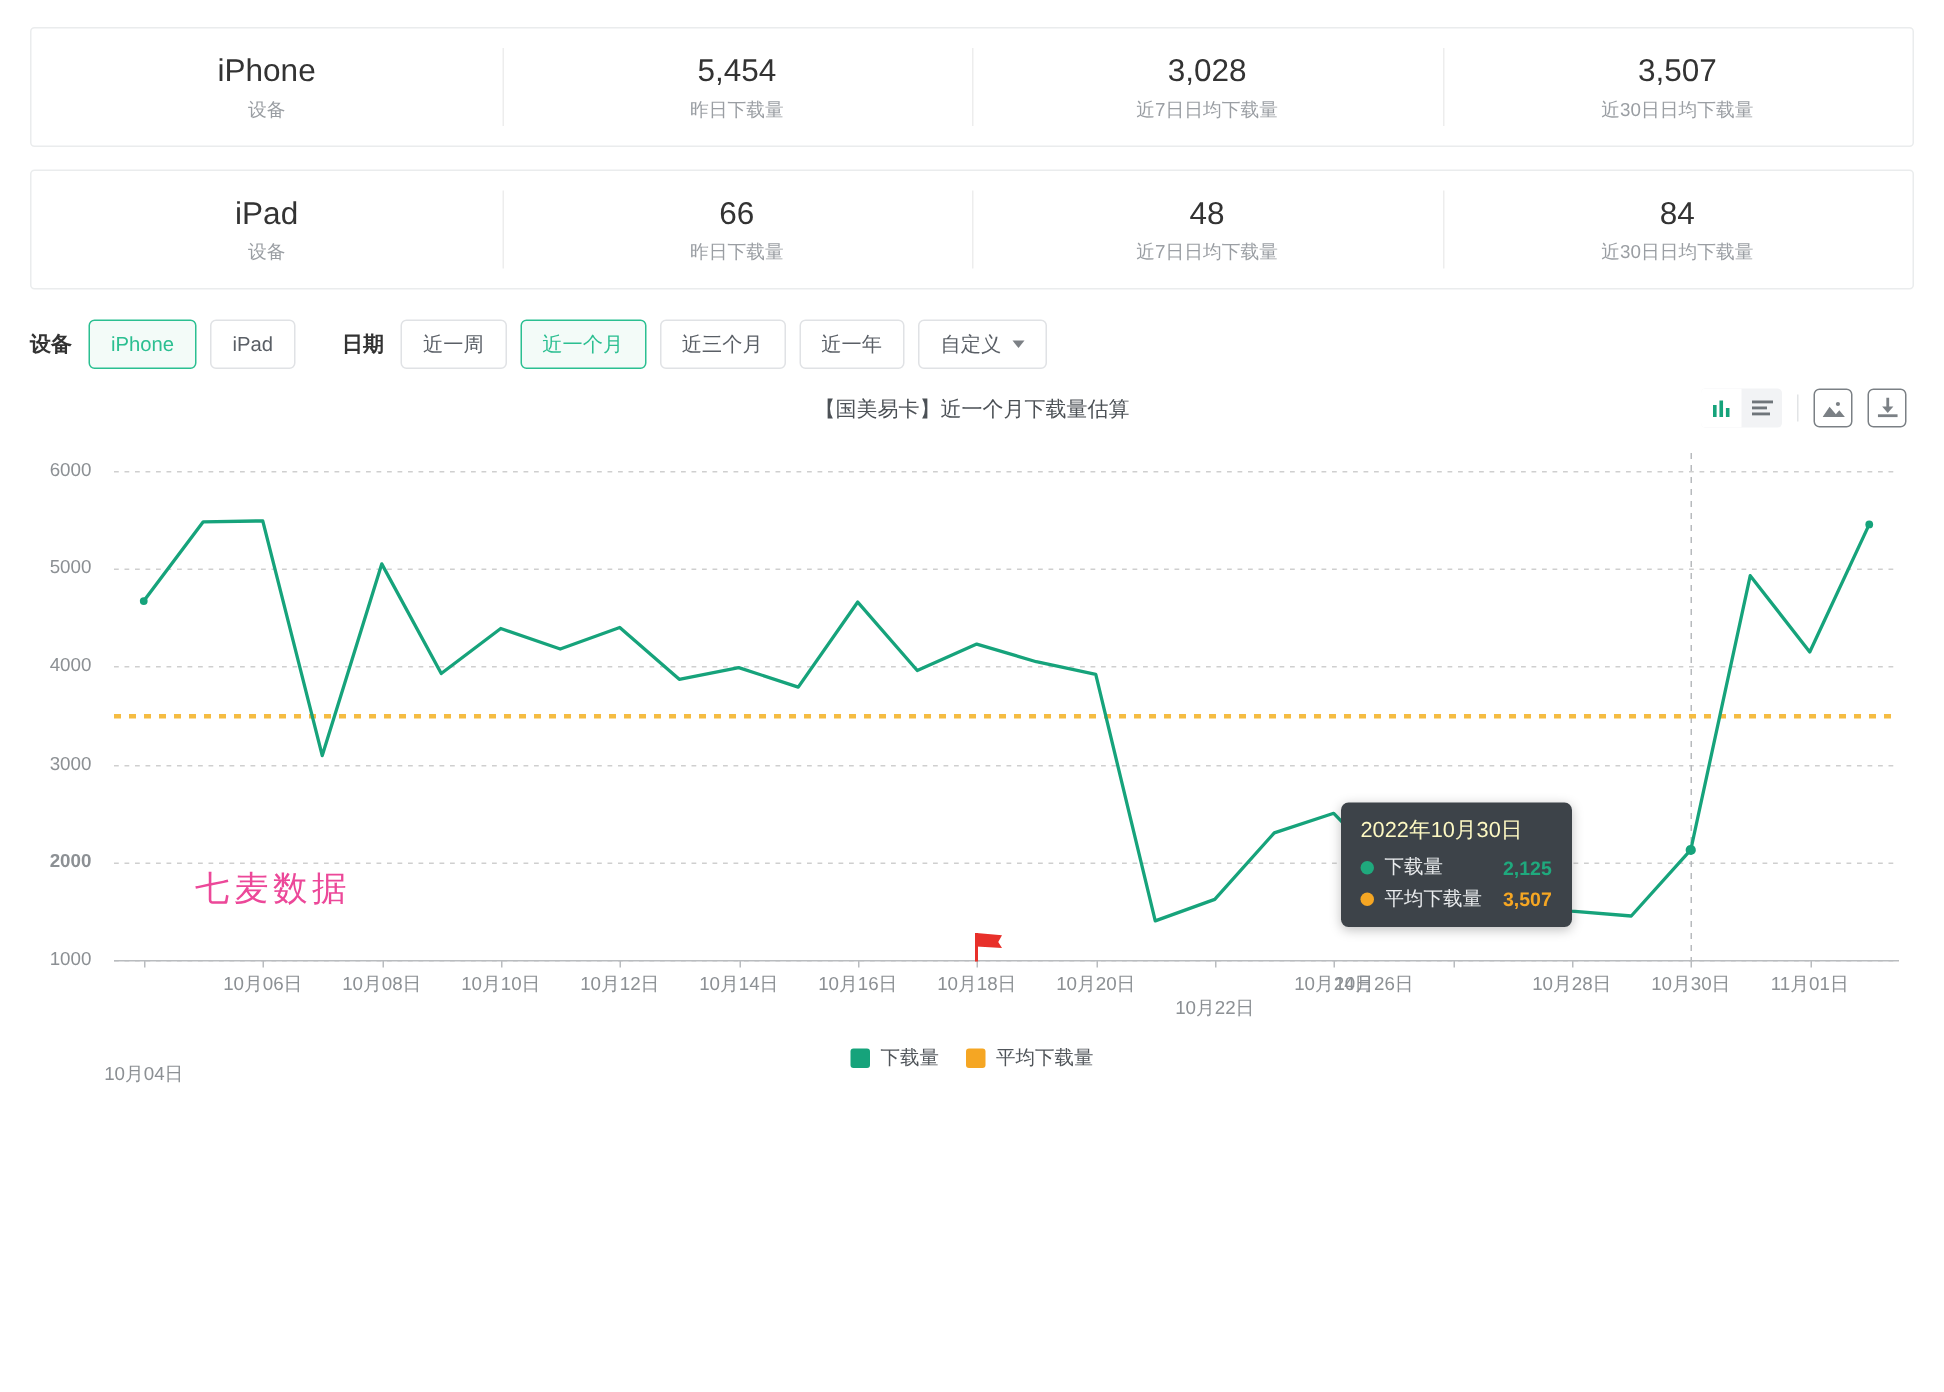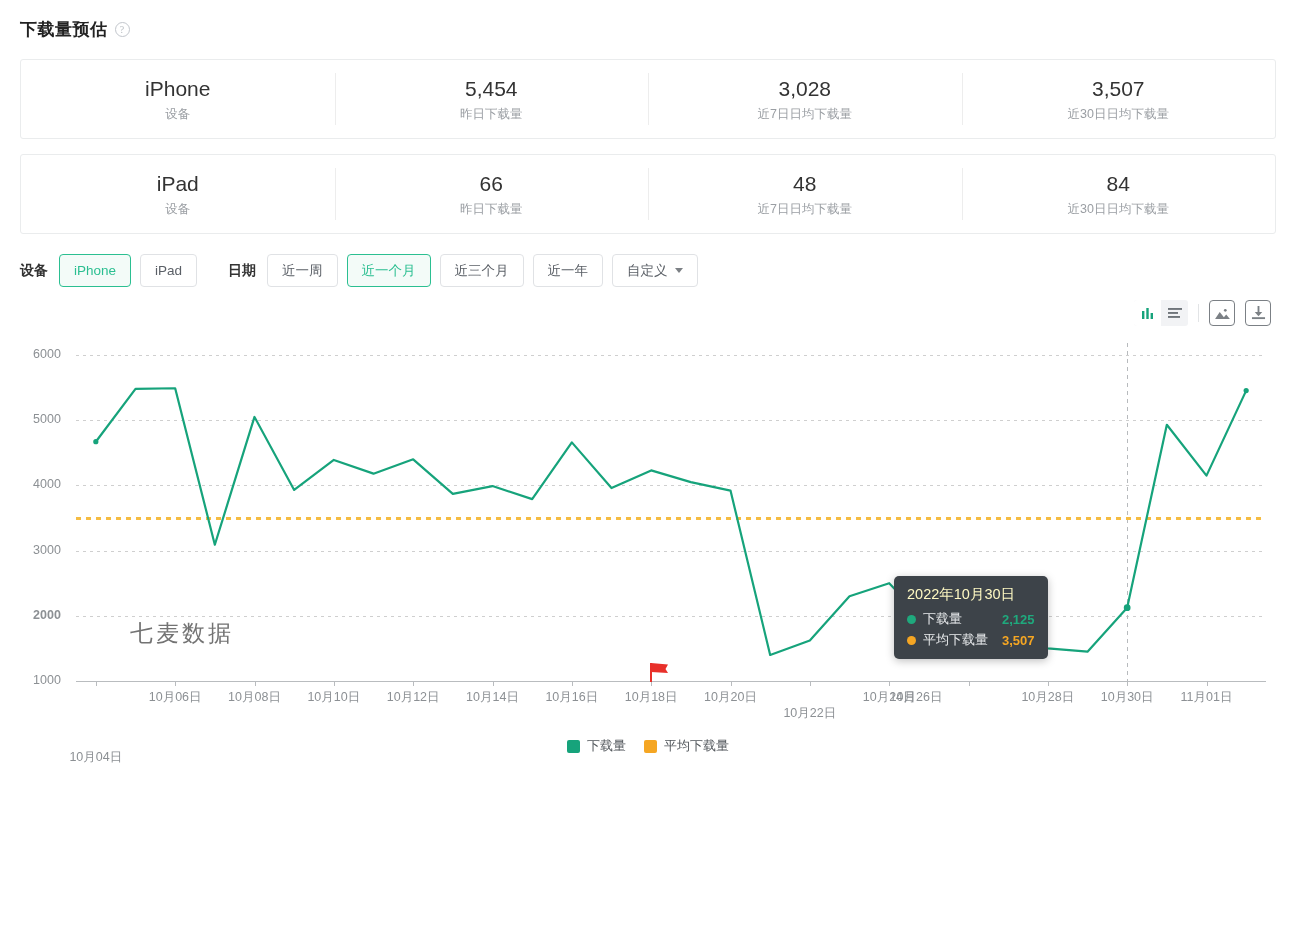--- a/index.html
+++ b/index.html
@@ -97,21 +97,21 @@
     transform:translateX(-50%); white-space:nowrap; top:9px;
   }
   .avgline {
     position:absolute; left:56px; right:10px; height:3px;
     background-image:linear-gradient(to right,#f5bc42 0 5px, transparent 5px 10px);
     background-size:10px 3px; background-repeat:repeat-x;
   }
   .marker-line { position:absolute; width:1px; top:0; background-image:linear-gradient(to bottom,#b7babd 0 4px,transparent 4px 8px); background-size:1px 8px; }
   .watermark {
     position:absolute; left:110px; top:275px;
-    font-size:23px; color:#737373; letter-spacing:3px;font-family:Liberation Mono, monospace;
+    font-size:23px; color:#ec4899; letter-spacing:3px;font-family:Liberation Mono, monospace;
   }
   .flag { position:absolute; width:24px; height:22px; }
 
   
   .tooltip {
     position:absolute; background:#3d4349; border-radius:5px;
     padding:9px 13px 10px 13px; color:#fff; min-width:148px;
     box-shadow:0 2px 8px rgba(0,0,0,.25);
   }
   .tt-title { font-size:14.5px; margin-bottom:6px; color:#fef9c3; }
@@ -125,24 +125,20 @@
     display:flex; justify-content:center; align-items:center; gap:18px;
   }
   .legend-item { display:flex; align-items:center; gap:7px; font-size:13px; color:#50555a; cursor:pointer; }
   .legend-swatch { width:13px; height:13px; border-radius:2px; }
 </style>
 </head>
 <body>
 
 <div class="page">
 
-  <div class="page-header">
-    <span class="page-title">下载量预估</span>
-    <span class="help-icon">?</span>
-  </div>
 
   <div class="stat-card">
     <div class="stat-cell">
       <div class="stat-value">iPhone</div>
       <div class="stat-label">设备</div>
     </div>
     <div class="stat-cell">
       <div class="stat-value">5,454</div>
       <div class="stat-label">昨日下载量</div>
     </div>
@@ -186,20 +182,21 @@
     <button class="pill">近三个月</button>
     <button class="pill">近一年</button>
     <button class="pill">
       <span>自定义</span>
       <span class="caret"></span>
     </button>
   </div>
 
 
   <div class="chart-panel">
+    <div class="chart-title">【国美易卡】近一个月下载量估算</div>
 
     <div class="chart-tools">
       <div class="seg">
         <div class="seg-btn active">
           <svg width="14" height="13" viewBox="0 0 14 13" aria-hidden="true">
             <rect x="1" y="4" width="2.4" height="8" fill="#16a37b"></rect>
             <rect x="5.3" y="1" width="2.4" height="11" fill="#16a37b"></rect>
             <rect x="9.6" y="6" width="2.4" height="6" fill="#16a37b"></rect>
           </svg>
         </div>

